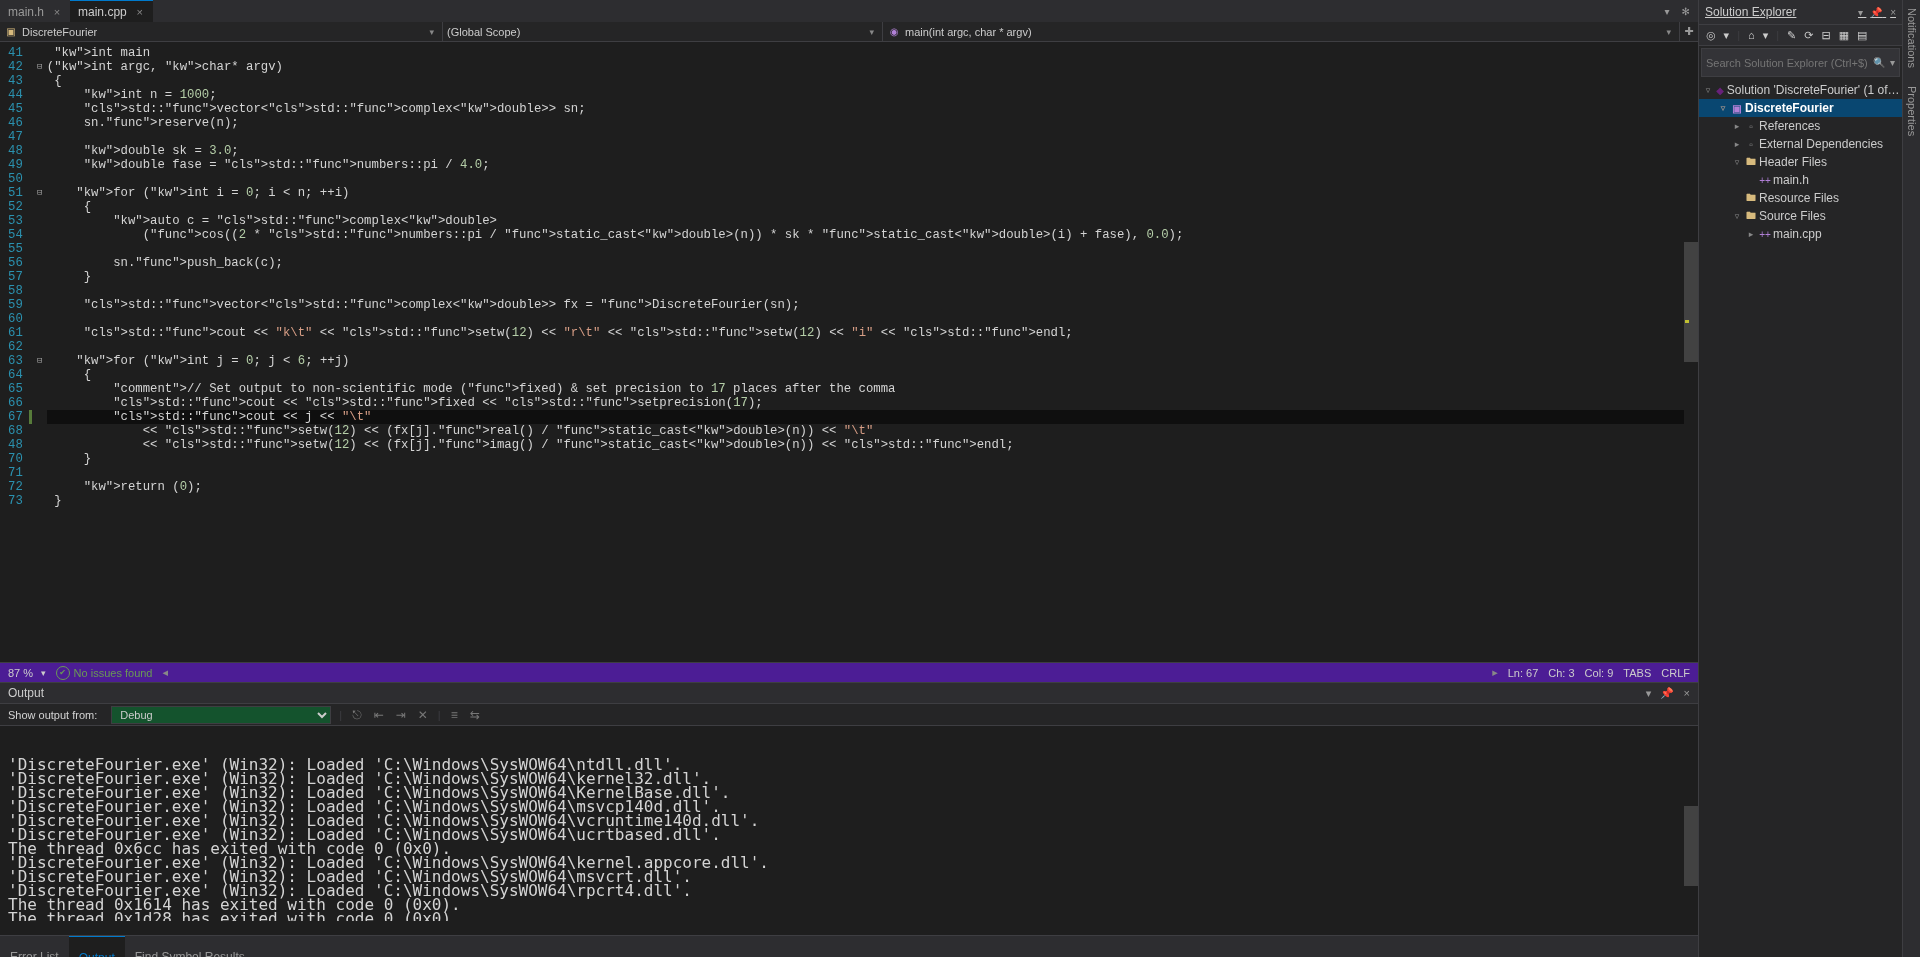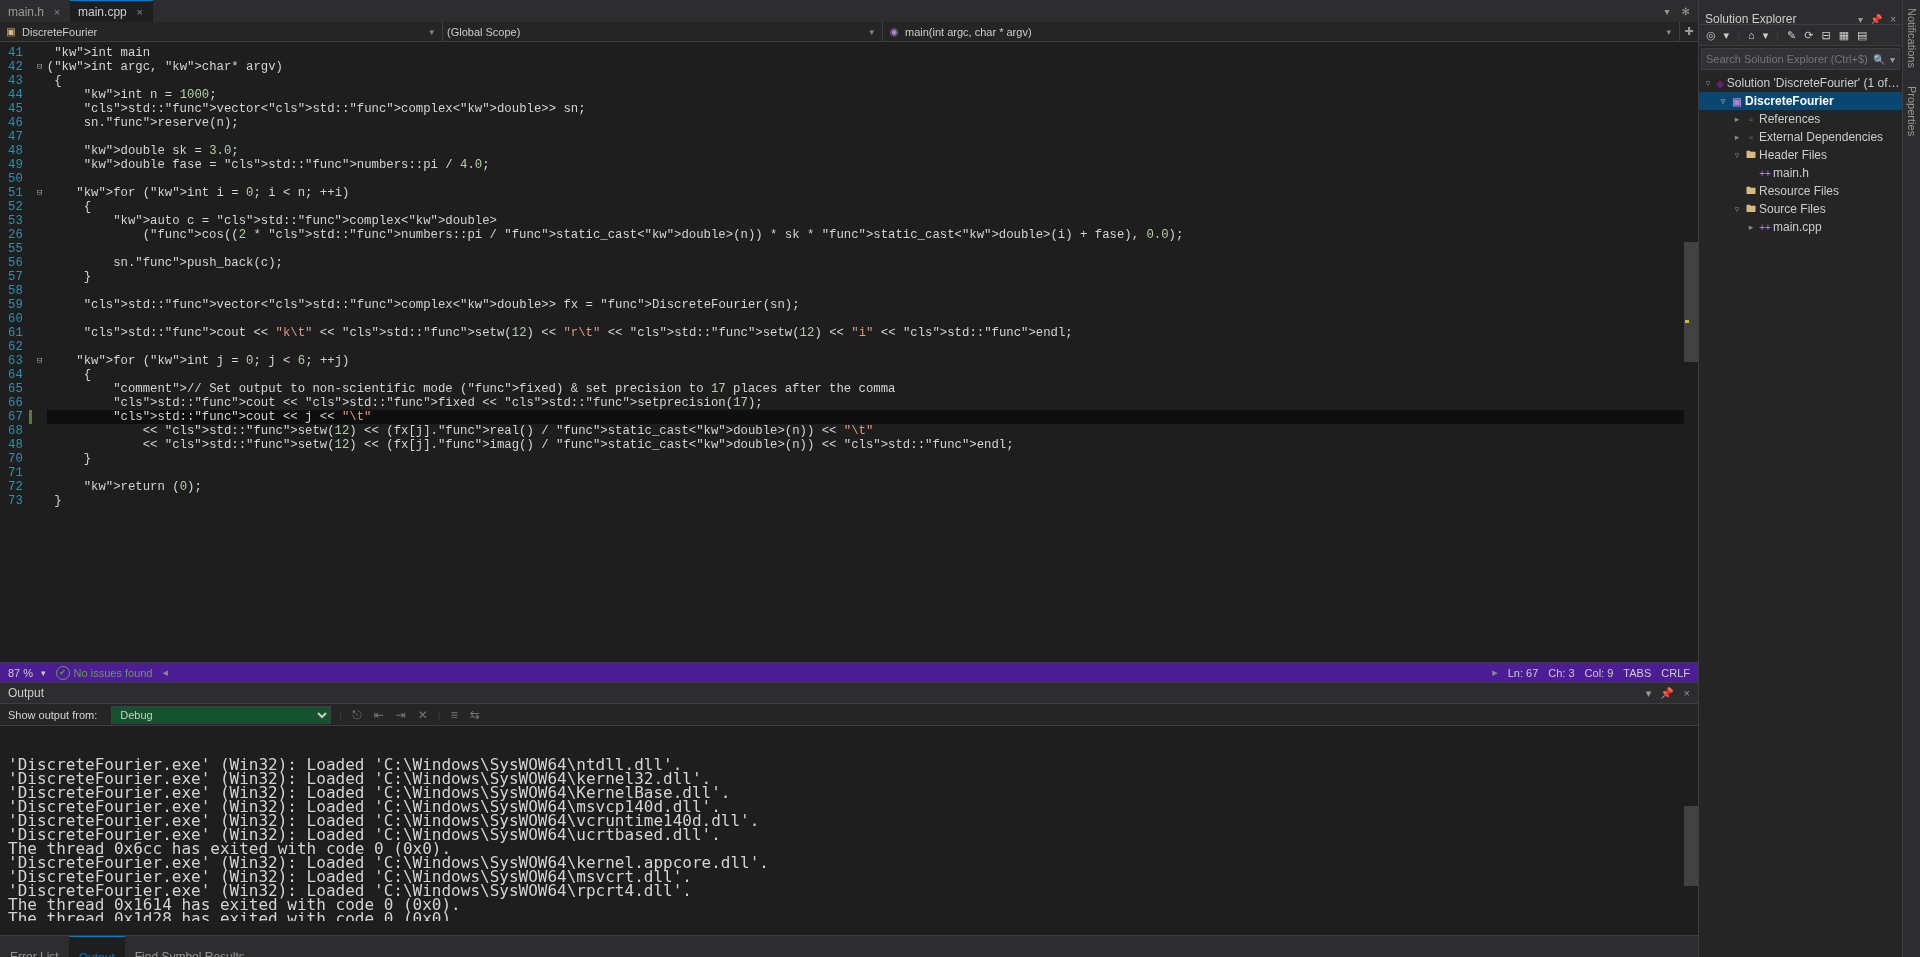--- a/index.html
+++ b/index.html
@@ -69,26 +69,26 @@
 .output-body { flex: 0 0 195px; background: #1e1e1e; font-family: Consolas, monospace; font-size: 16px; line-height: 14px; color: #d4d4d4; overflow: hidden; position: relative; padding: 4px 8px; white-space: pre; }
 .output-scroll { position: absolute; right: 0; top: 0; bottom: 0; width: 14px; background: #1e1e1e; }
 .output-scroll .thumb { position: absolute; top: 80px; height: 80px; width: 14px; background: #424242; }
 .output-hscroll { height: 14px; background: #1e1e1e; position: relative; }
 
 .bottom-tabs { background: #2d2d30; height: 22px; display: flex; align-items: stretch; border-top: 1px solid #3e3e42; }
 .bottom-tabs .btab { padding: 14px 10px; color: #999; font-size: 12px; cursor: pointer; }
 .bottom-tabs .btab.active { background: #1e1e1e; color: #007acc; border-top: 1px solid #007acc; }
 
 .solution-explorer { width: 204px; background: #252526; display: flex; flex-direction: column; border-left: 1px solid #3e3e42; height: 100%; }
-.se-header { background: #2d2d30; height: 22px; display: flex; align-items: flex-start; padding: 12px 6px; font-size: 12px; color: #ccc; }
+.se-header { background: #2d2d30; height: 22px; display: flex; align-items: center; padding: 12px 6px; font-size: 12px; color: #ccc; text-decoration: underline; }
 .se-header .spacer { flex: 1; }
 .se-header .icons span { color: #999; margin-left: 4px; font-size: 10px; cursor: pointer; }
 .se-toolbar { background: #2d2d30; height: 22px; display: flex; align-items: center; padding: 0 4px; gap: 2px; border-top: 1px solid #3e3e42; border-bottom: 1px solid #3e3e42; }
 .se-toolbar span { color: #ccc; font-size: 11px; cursor: pointer; padding: 2px 3px; }
-.se-search { background: #333337; height: 22px; display: flex; align-items: center; padding: 0 4px; margin: 2px; border: 1px solid #3e3e42; }
+.se-search { background: #333337; height: 29px; display: flex; align-items: center; padding: 0 4px; margin: 2px; border: 1px solid #3e3e42; }
 .se-search input { flex: 1; background: transparent; border: none; color: #999; font-size: 11px; outline: none; }
 .se-search span { color: #999; font-size: 10px; margin-left: 4px; cursor: pointer; }
 .se-tree { flex: 1; padding: 2px 0; font-size: 12px; }
 .se-tree .node { display: flex; align-items: center; height: 18px; color: #ccc; cursor: pointer; white-space: nowrap; overflow: hidden; }
 .se-tree .node.selected { background: #094771; color: #fff; }
 .se-tree .node.bold { font-weight: bold; }
 .se-tree .arrow { width: 12px; text-align: center; color: #888; font-size: 9px; }
 .se-tree .icon { width: 16px; text-align: center; font-size: 10px; }
 .se-tree .icon.sln { color: #68217a; }
 .se-tree .icon.proj { color: #b180d7; }
@@ -147,21 +147,21 @@
             <div>44</div>
             <div>45</div>
             <div>46</div>
             <div>47</div>
             <div>48</div>
             <div>49</div>
             <div>50</div>
             <div>51</div>
             <div>52</div>
             <div>53</div>
-            <div>26</div>
+            <div>54</div>
             <div>55</div>
             <div>56</div>
             <div>57</div>
             <div>58</div>
             <div>59</div>
             <div>60</div>
             <div>61</div>
             <div>62</div>
             <div>63</div>
             <div>64</div>

